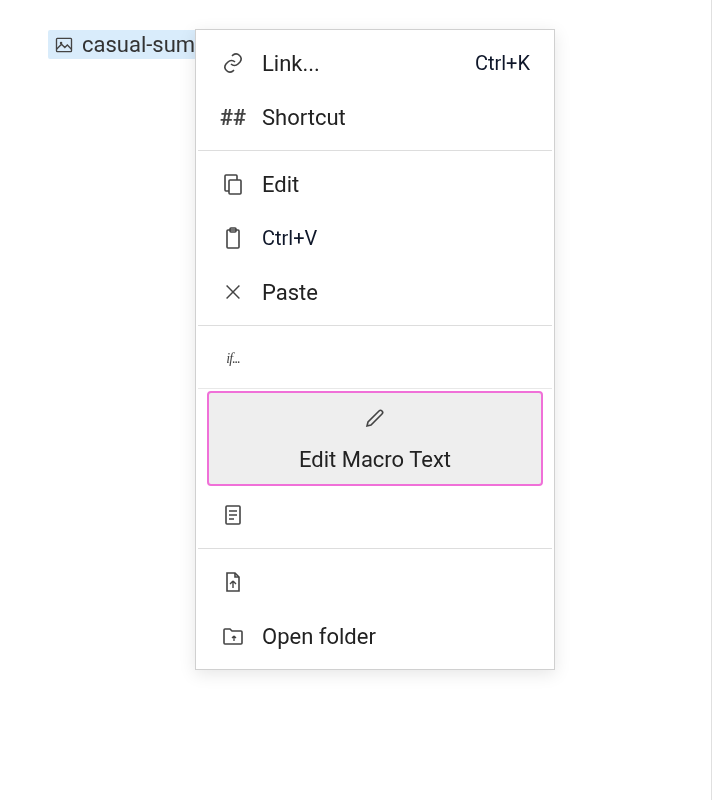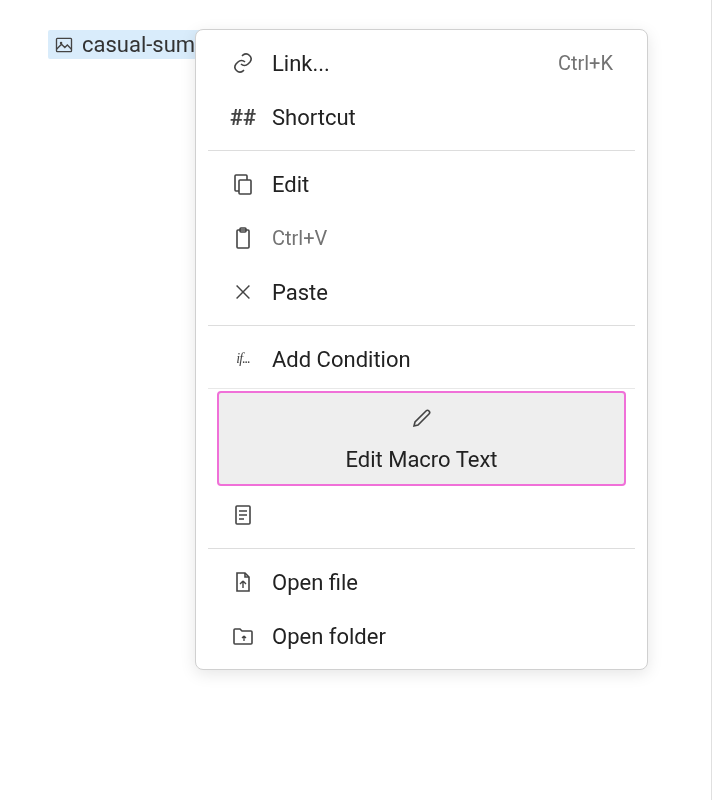--- a/index.html
+++ b/index.html
@@ -32,26 +32,26 @@
       width: 20px;
       height: 20px;
       display: flex;
       align-items: center;
       justify-content: center;
     }
     .context-menu {
       position: absolute;
       top: 29px;
       left: 195px;
-      width: 453px;
+      width: 360px;
       background: #fff;
       border: 1px solid #d0d0d0;
-      border-radius: 8px;
+      border-radius: 0;
       box-shadow: 0 4px 16px rgba(0,0,0,0.1);
-      padding: 6px 12px;
+      padding: 6px 2px;
     }
     .menu-item {
       display: flex;
       align-items: center;
       padding: 14px 22px;
       cursor: pointer;
       font-size: 22px;
       color: #222;
       gap: 16px;
     }
@@ -69,21 +69,21 @@
       display: flex;
       align-items: center;
       justify-content: center;
       color: #444;
       flex-shrink: 0;
     }
     .menu-item .label {
       flex: 1;
     }
     .menu-item .shortcut {
-      color: #737373;
+      color: #0f172a;
       font-size: 20px;
     }
     .separator {
       height: 1px;
       background: #ddd;
       margin: 6px 0;
     }
     .thin-separator {
       height: 1px;
       background: #e8e8e8;
@@ -167,21 +167,20 @@
         <path d="M5 5 L19 19 M19 5 L5 19"></path>
       </svg>
     </span>
     <span class="label">Paste</span>
   </div>
 
   <div class="separator"></div>
 
   <div class="menu-item">
     <span class="icon if-icon">if...</span>
-    <span class="label">Add Condition</span>
   </div>
 
   <div class="thin-separator"></div>
 
   <div class="menu-item highlighted">
     <span class="icon">
       <svg viewBox="0 0 24 24" width="24" height="24">
         <path d="M4 20 L5 16 L16 5 a2 2 0 0 1 3 3 L8 19 Z"></path>
       </svg>
     </span>
@@ -200,21 +199,20 @@
   <div class="separator"></div>
 
   <div class="menu-item">
     <span class="icon">
       <svg viewBox="0 0 24 24" width="24" height="24">
         <path d="M6 3 H14 L18 7 V21 H6 Z"></path>
         <path d="M14 3 V7 H18"></path>
         <path d="M9 14 L12 11 M12 11 L15 14 M12 11 V18" stroke-width="1.4"></path>
       </svg>
     </span>
-    <span class="label">Open file</span>
   </div>
 
   <div class="menu-item">
     <span class="icon">
       <svg viewBox="0 0 24 24" width="24" height="24">
         <path d="M3 6 A1 1 0 0 1 4 5 H9 L11 7 H20 A1 1 0 0 1 21 8 V19 A1 1 0 0 1 20 20 H4 A1 1 0 0 1 3 19 Z"></path>
         <path d="M11 14 L13 12 M13 12 L15 14 M13 12 V17" stroke-width="1.3"></path>
       </svg>
     </span>
     <span class="label">Open folder</span>

